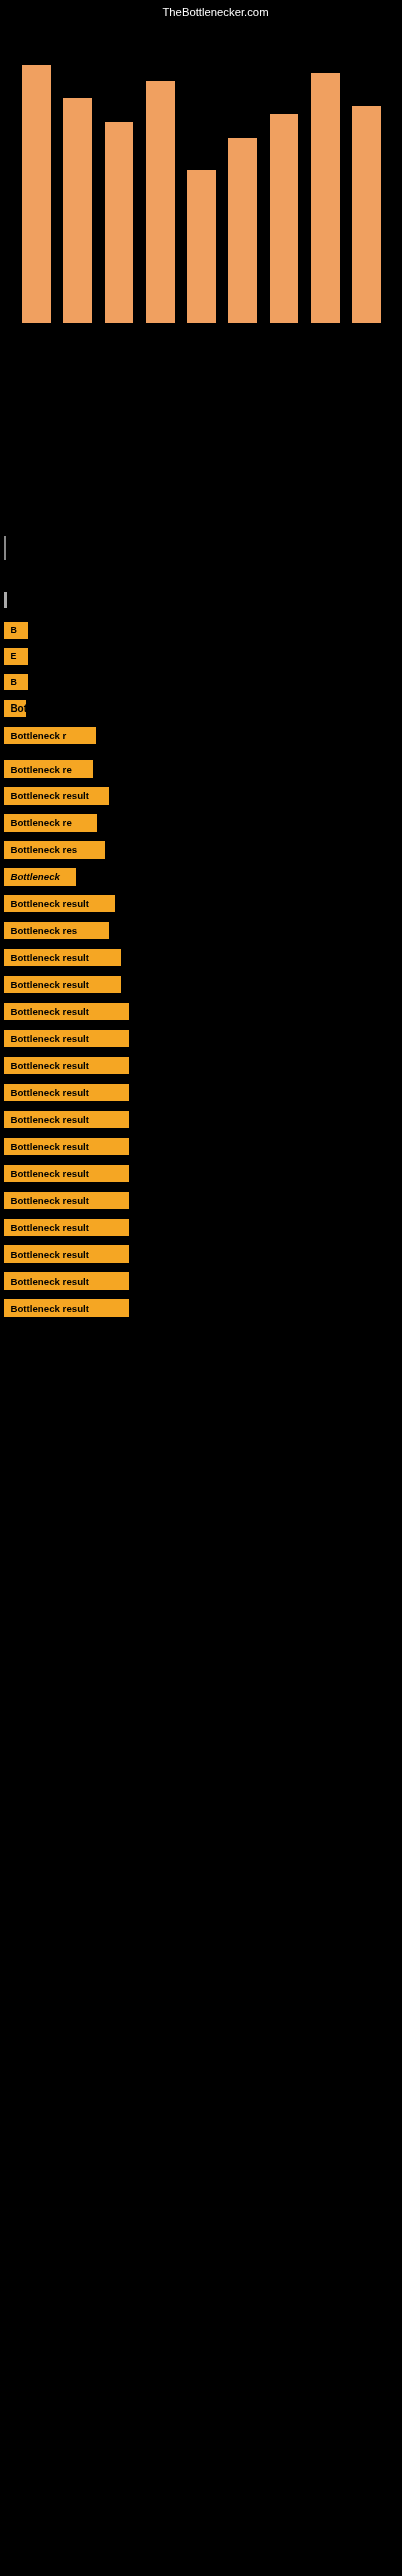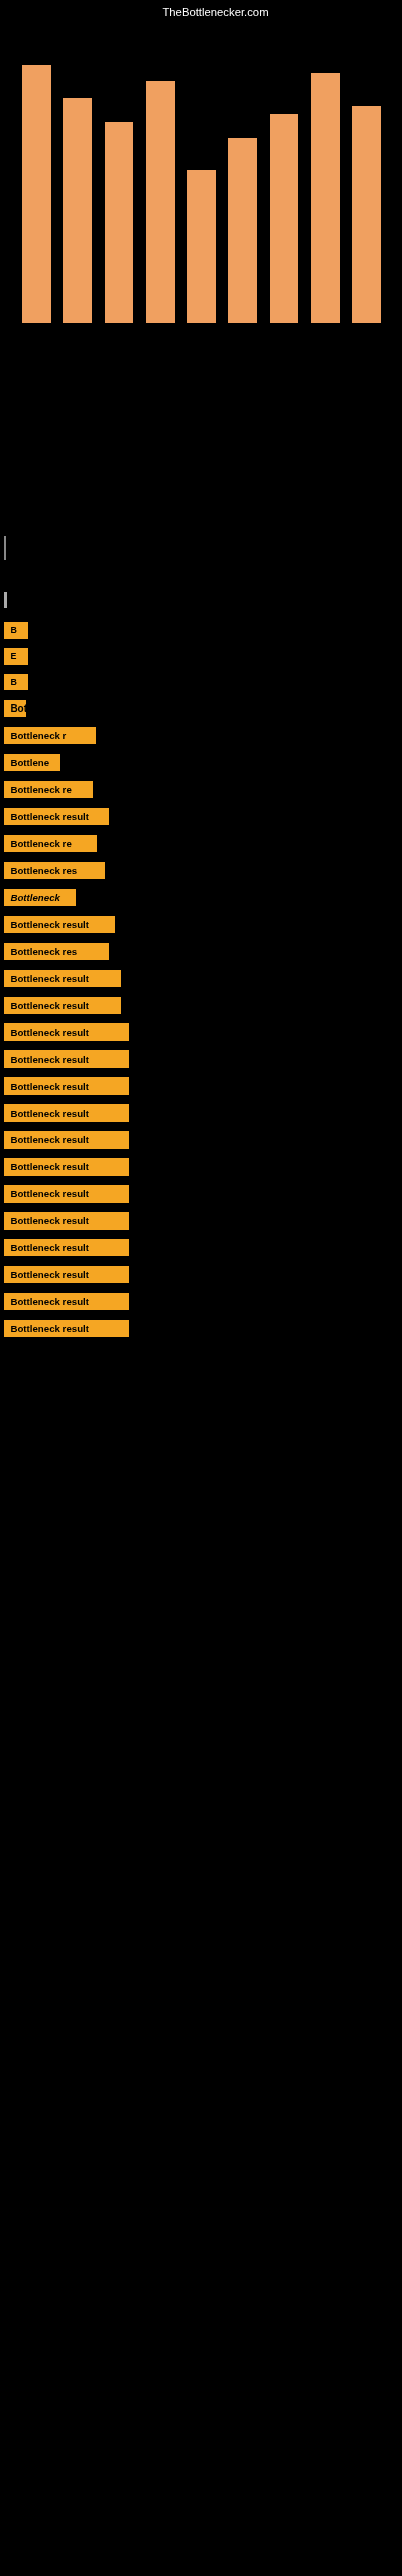--- a/index.html
+++ b/index.html
@@ -165,23 +165,20 @@
   <div class="result-row">
     <span class="result-label" style="width:22px; font-size:10px;">Bottl</span>
   </div>
 
   <div class="spacer"></div>
   <div class="result-row">
     <span class="result-label" style="width:92px;">Bottleneck r</span>
   </div>
 
   <div class="spacer"></div>
-  <div class="result-row">
-    <span class="result-label" style="width:56px;">Bottlene</span>
-  </div>
 
   <div class="spacer"></div>
   <div class="result-row">
     <span class="result-label" style="width:89px;">Bottleneck re</span>
   </div>
 
   <div class="spacer"></div>
   <div class="result-row">
     <span class="result-label" style="width:105px;">Bottleneck result</span>
   </div>

